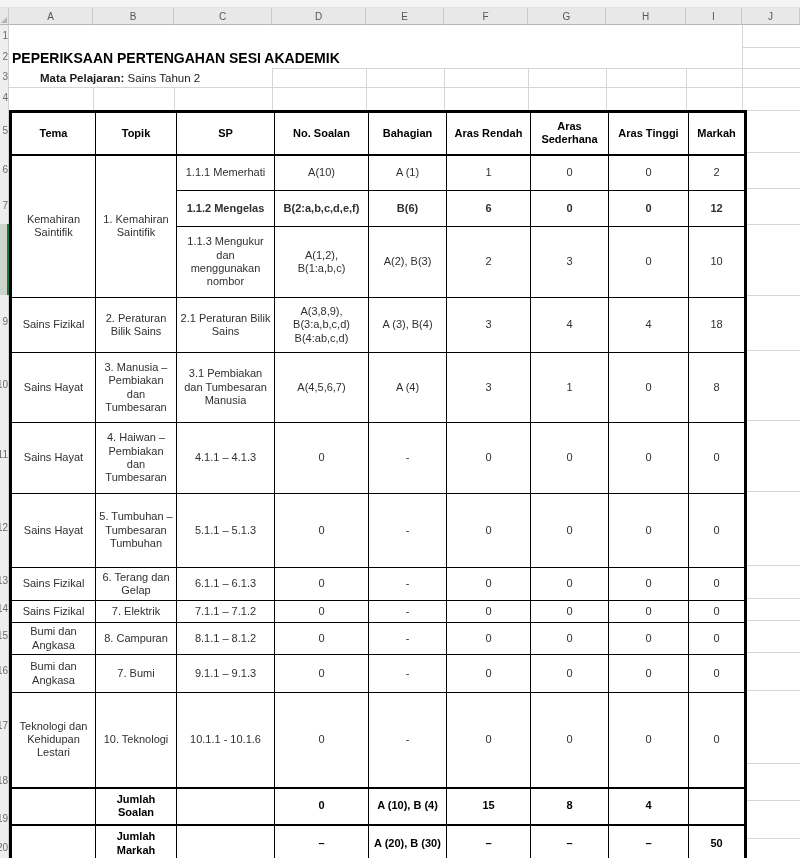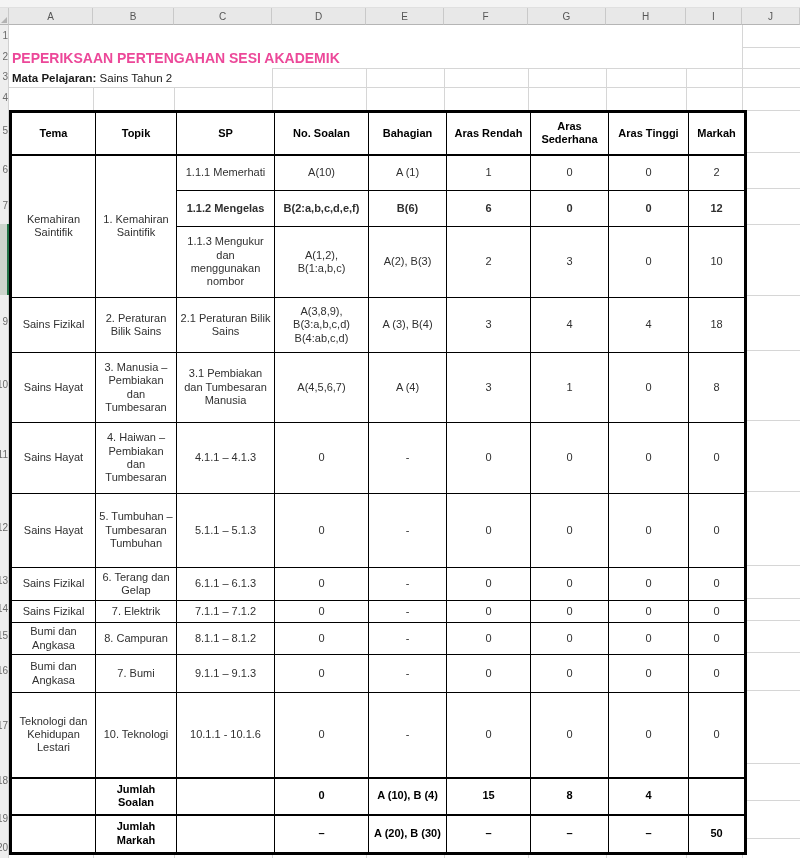--- a/index.html
+++ b/index.html
@@ -19,23 +19,23 @@
   #active-row-highlight{position:absolute;left:0;top:224px;width:9px;height:71px;background:#ccd5cc;z-index:6;}
   #active-cell-accent{position:absolute;left:7px;top:224px;width:2px;height:71px;z-index:7;}
 
   
   .vline{position:absolute;width:1px;background:#d6d6d6;z-index:1;}
   .hline{position:absolute;height:1px;background:#d6d6d6;z-index:1;}
   .cover{position:absolute;background:#fff;z-index:2;}
 
   
   #title1{position:absolute;left:12px;top:26px;font-size:19px;font-weight:bold;color:#000;z-index:3;letter-spacing:-0.2px;white-space:nowrap;}
-  #title2{position:absolute;left:12px;top:50px;font-size:14px;font-weight:bold;color:#ec4899;z-index:3;white-space:nowrap;}
+  #title2{position:absolute;left:12px;top:50px;font-size:14px;font-weight:bold;color:#000000;z-index:3;white-space:nowrap;}
   #title3{position:absolute;left:12px;top:72px;font-size:11.5px;color:#1a1a1a;z-index:3;white-space:nowrap;}
-  #title3 .lbl{font-weight:bold;}
+  #title3 .lbl{font-weight:bold;margin-left:28px;}
 
   
   #table-wrap{position:absolute;left:9px;top:110px;z-index:4;background:#fff;border:2px solid #000;}
   table{border-collapse:collapse;table-layout:fixed;}
   th,td{border:1px solid #000;box-sizing:border-box;text-align:center;vertical-align:middle;
         padding:1px 3px;font-size:11px;line-height:1.22;color:#303030;white-space:pre-line;overflow:hidden;}
   th{font-weight:bold;color:#000;}
   tr.hdr th{border-bottom:2px solid #000;}
   tr.total td{border-top:2px solid #000;}
   td.b{font-weight:bold;color:#000;}
@@ -259,21 +259,21 @@
             <td>Bumi dan Angkasa</td>
             <td>7. Bumi</td>
             <td>9.1.1 – 9.1.3</td>
             <td>0</td>
             <td>-</td>
             <td>0</td>
             <td>0</td>
             <td>0</td>
             <td>0</td>
           </tr>
-          <tr style="height: 85px;">
+          <tr style="height: 95px;">
             <td>Teknologi dan Kehidupan Lestari</td>
             <td>10. Teknologi</td>
             <td>10.1.1 - 10.1.6</td>
             <td>0</td>
             <td>-</td>
             <td>0</td>
             <td>0</td>
             <td>0</td>
             <td>0</td>
           </tr>

